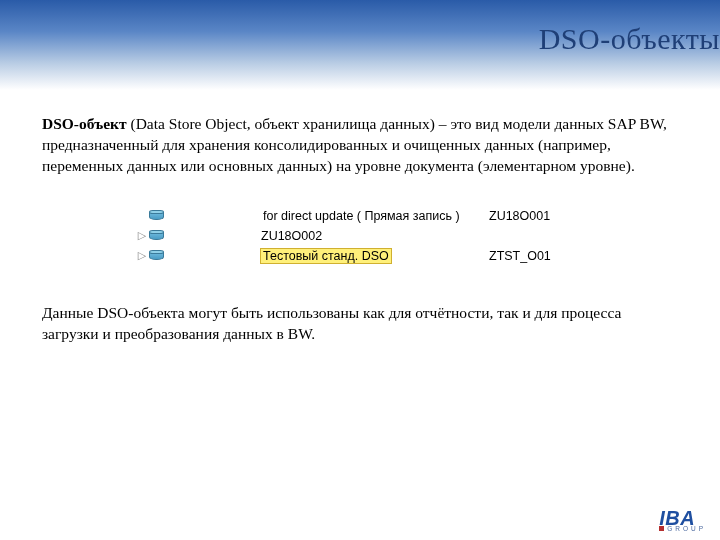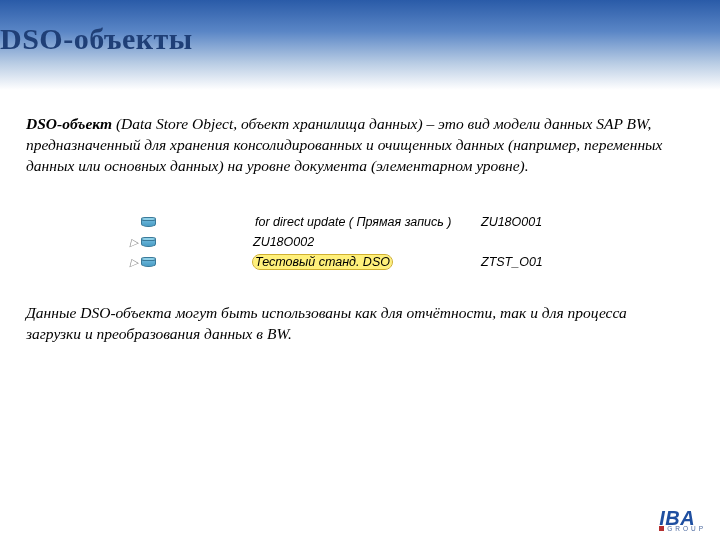--- a/index.html
+++ b/index.html
@@ -14,46 +14,45 @@
   }
   .header-band {
     width: 100%;
     height: 90px;
     background: linear-gradient(to bottom, #2a5ba8 0%, #5a86c6 35%, #b8cce4 70%, #e8eef6 90%, #ffffff 100%);
     position: relative;
   }
   .title {
     font-size: 30px;
     color: #1f3f77;
-    font-weight: bold;
+    font-weight: normal;
     font-family: Georgia, "Times New Roman", serif;
-    text-align: left;
+    text-align: right;
     padding-top: 22px;
     letter-spacing: 0.5px;
   }
   .content {
-    padding: 24px 42px 0 26px;
-    font-style: italic;
+    padding: 24px 42px 0 42px;
   }
   .para {
     font-size: 15.5px;
     line-height: 1.35;
     color: #000;
     margin: 0 0 18px 0;
   }
   .bold-term { font-weight: bold; }
 
   .screenshot-block {
     margin: 32px auto 34px auto;
     width: 478px;
     background: #fff;
   }
   .tree-row {
     display: flex;
-    align-items: flex-end;
+    align-items: flex-start;
     height: 20px;
     font-family: Tahoma, Arial, sans-serif;
     font-size: 12.5px;
     color: #000;
   }
   .tree-icon-cell {
     width: 140px;
     display: flex;
     align-items: center;
     padding-left: 16px;
@@ -93,21 +92,20 @@
     flex: 1;
     padding-left: 0;
   }
   .tree-label-cell .label-text {
     padding: 0 2px;
   }
   .selected {
     background: #fff07a;
     outline: 1px solid #d0b030;
     padding: 0 2px;
-    border-radius: 7px;
   }
   .tree-code-cell {
     width: 110px;
     text-align: left;
     font-family: Tahoma, Arial, sans-serif;
   }
 
   .logo {
     position: absolute;
     right: 14px;

